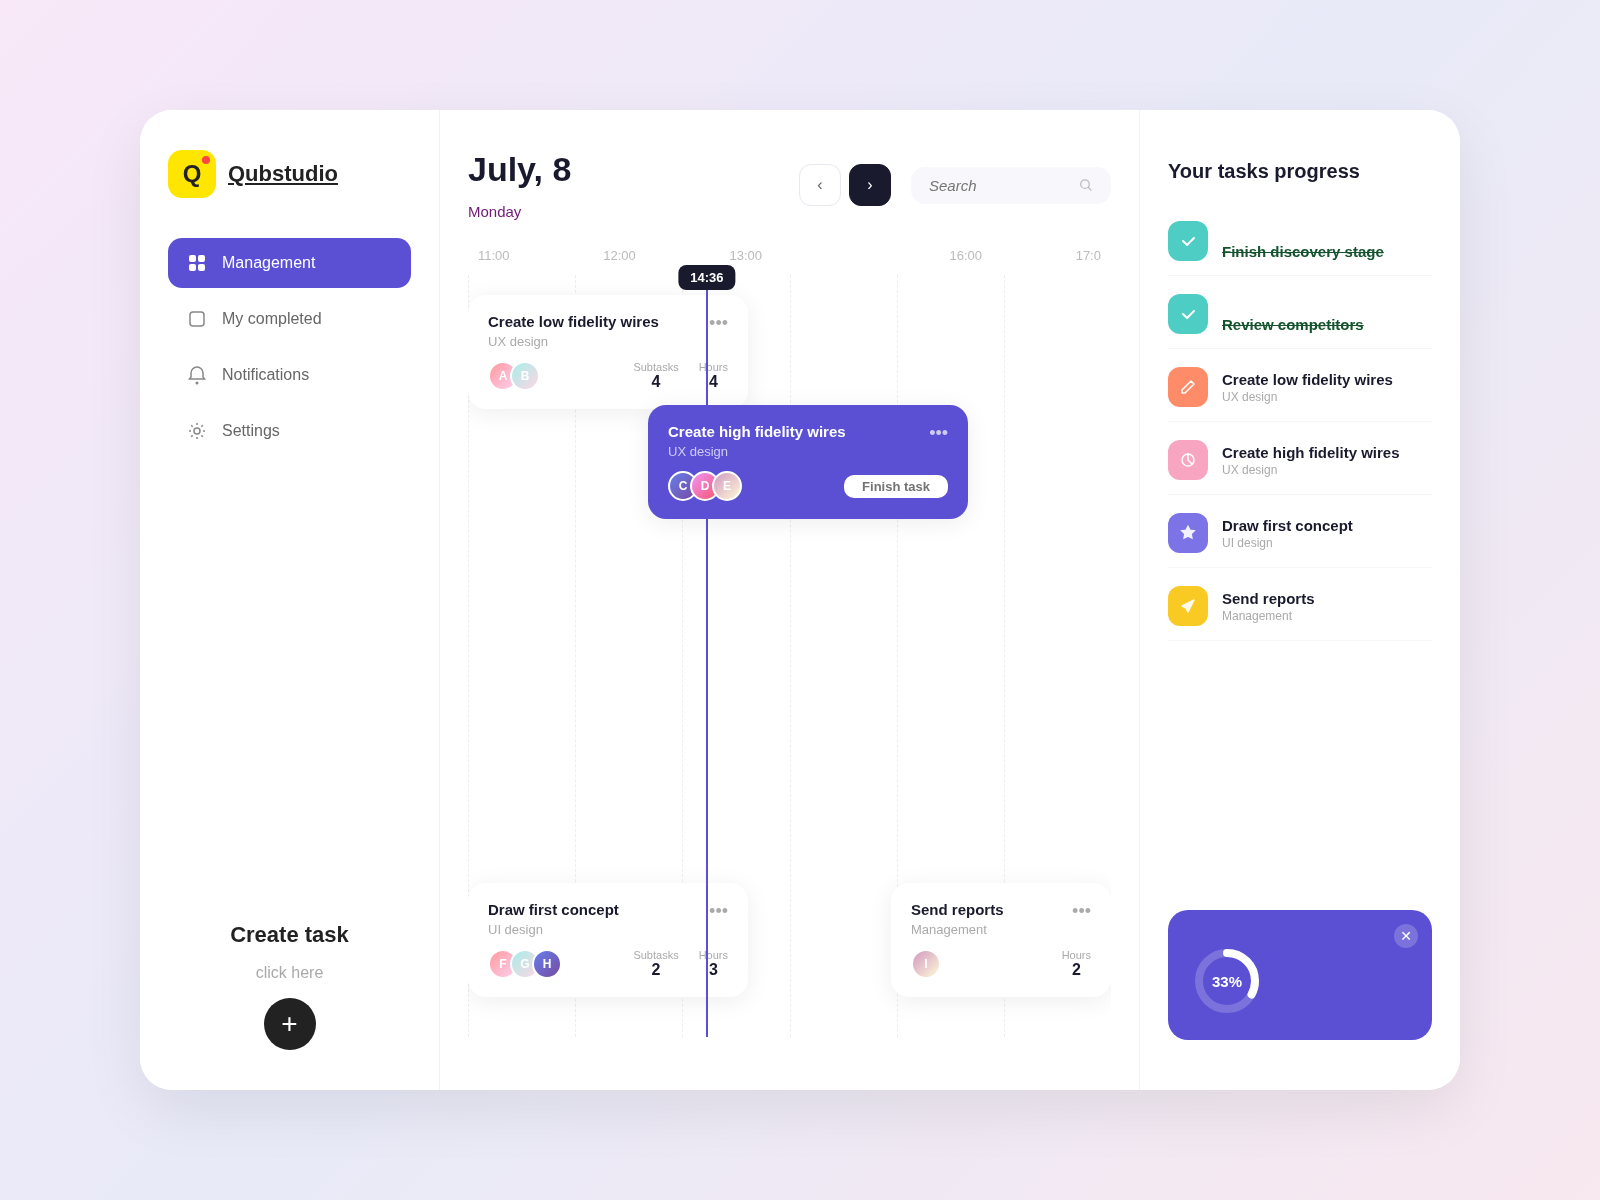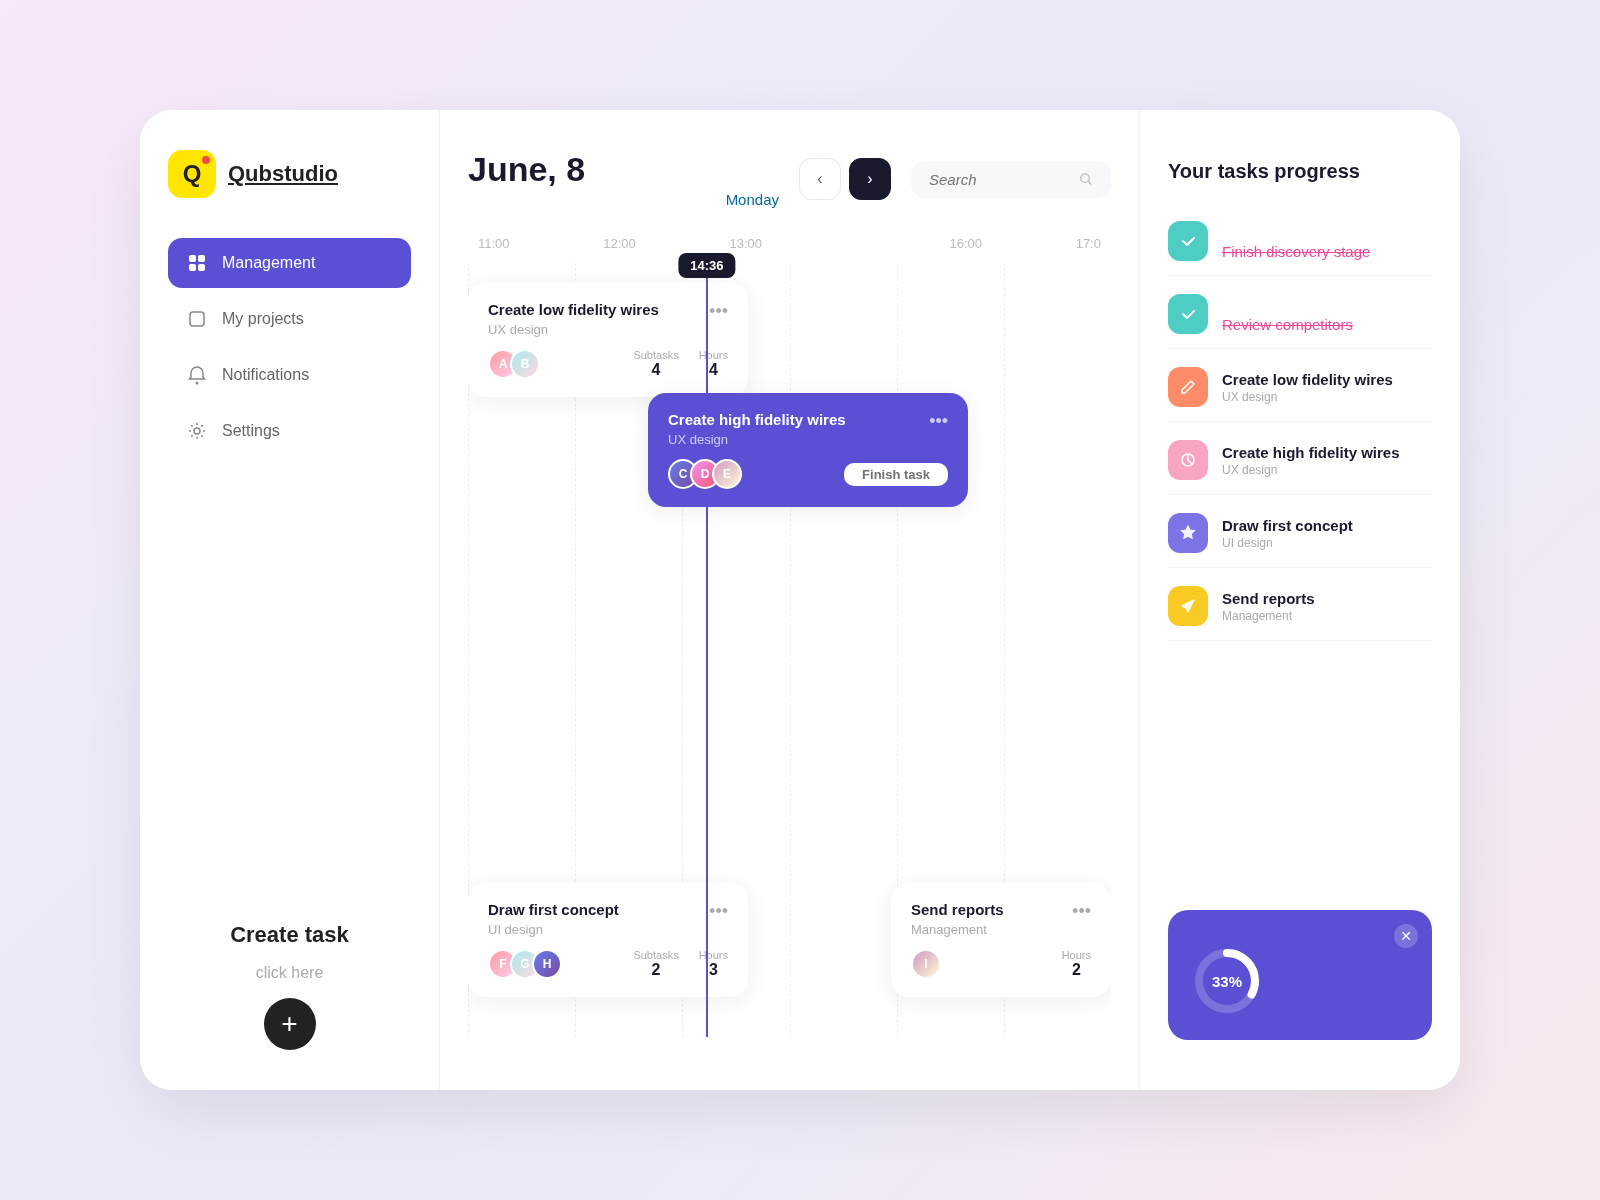--- a/index.html
+++ b/index.html
@@ -146,23 +146,22 @@
     .date-section {
       flex: 1;
     }
     .date-main {
       font-size: 34px;
       font-weight: 800;
       color: #1a1a2e;
     }
     .date-sub {
       font-size: 15px;
-      color: #0369a1;
-      margin-top: 2px;
-      text-align: right;
+      color: #701a75;
+      margin-top: 14px;
     }
     .nav-arrows {
       display: flex;
       gap: 8px;
     }
     .arrow-btn {
       width: 42px;
       height: 42px;
       border: 1.5px solid #e8e8f0;
       border-radius: 12px;
@@ -421,22 +420,22 @@
     .task-list-info {
       flex: 1;
     }
     .task-list-name {
       font-size: 15px;
       font-weight: 600;
       color: #1a1a2e;
     }
     .task-list-name.strikethrough {
       text-decoration: line-through;
-      color: #ec4899;
-      font-weight: 400;
+      color: #14532d;
+      font-weight: 700;
       margin-top: 20px;
     }
     .task-list-cat {
       font-size: 12px;
       color: #aaa;
       margin-top: 2px;
     }
 
     
     .daily-plan-card {
@@ -521,21 +520,21 @@
         </span>
         <span>Management</span>
       </div>
 
       <div class="nav-item">
         <span class="nav-icon">
           <svg width="20" height="20" viewBox="0 0 20 20" fill="none">
             <rect x="3" y="3" width="14" height="14" rx="3" stroke="#888" stroke-width="1.5" fill="none"></rect>
           </svg>
         </span>
-        <span>My projects</span>
+        <span>My completed</span>
       </div>
 
       <div class="nav-item">
         <span class="nav-icon">
           <svg width="20" height="20" viewBox="0 0 20 20" fill="none">
             <path d="M10 2a6 6 0 00-6 6v4l-1.5 2h15L16 12V8a6 6 0 00-6-6z" stroke="#888" stroke-width="1.5" fill="none"></path>
             <circle cx="10" cy="18" r="1.5" fill="#888"></circle>
           </svg>
         </span>
         <span>Notifications</span>
@@ -555,21 +554,21 @@
     <div class="sidebar-bottom">
       <span class="create-task-label">Create task</span>
       <span class="create-task-sub">click here</span>
       <div class="create-task-btn">+</div>
     </div>
   </div>
 
   <div class="calendar-panel">
     <div class="calendar-header">
       <div class="date-section">
-        <div class="date-main">June, 8</div>
+        <div class="date-main">July, 8</div>
         <div class="date-sub">Monday</div>
       </div>
       <div class="nav-arrows">
         <div class="arrow-btn">‹</div>
         <div class="arrow-btn active-arrow">›</div>
       </div>
       <div class="search-box">
         <input class="search-input" type="text" placeholder="Search" style="">
         <svg width="16" height="16" viewBox="0 0 16 16" fill="none">
           <circle cx="7" cy="7" r="5" stroke="#bbb" stroke-width="1.5"></circle>

